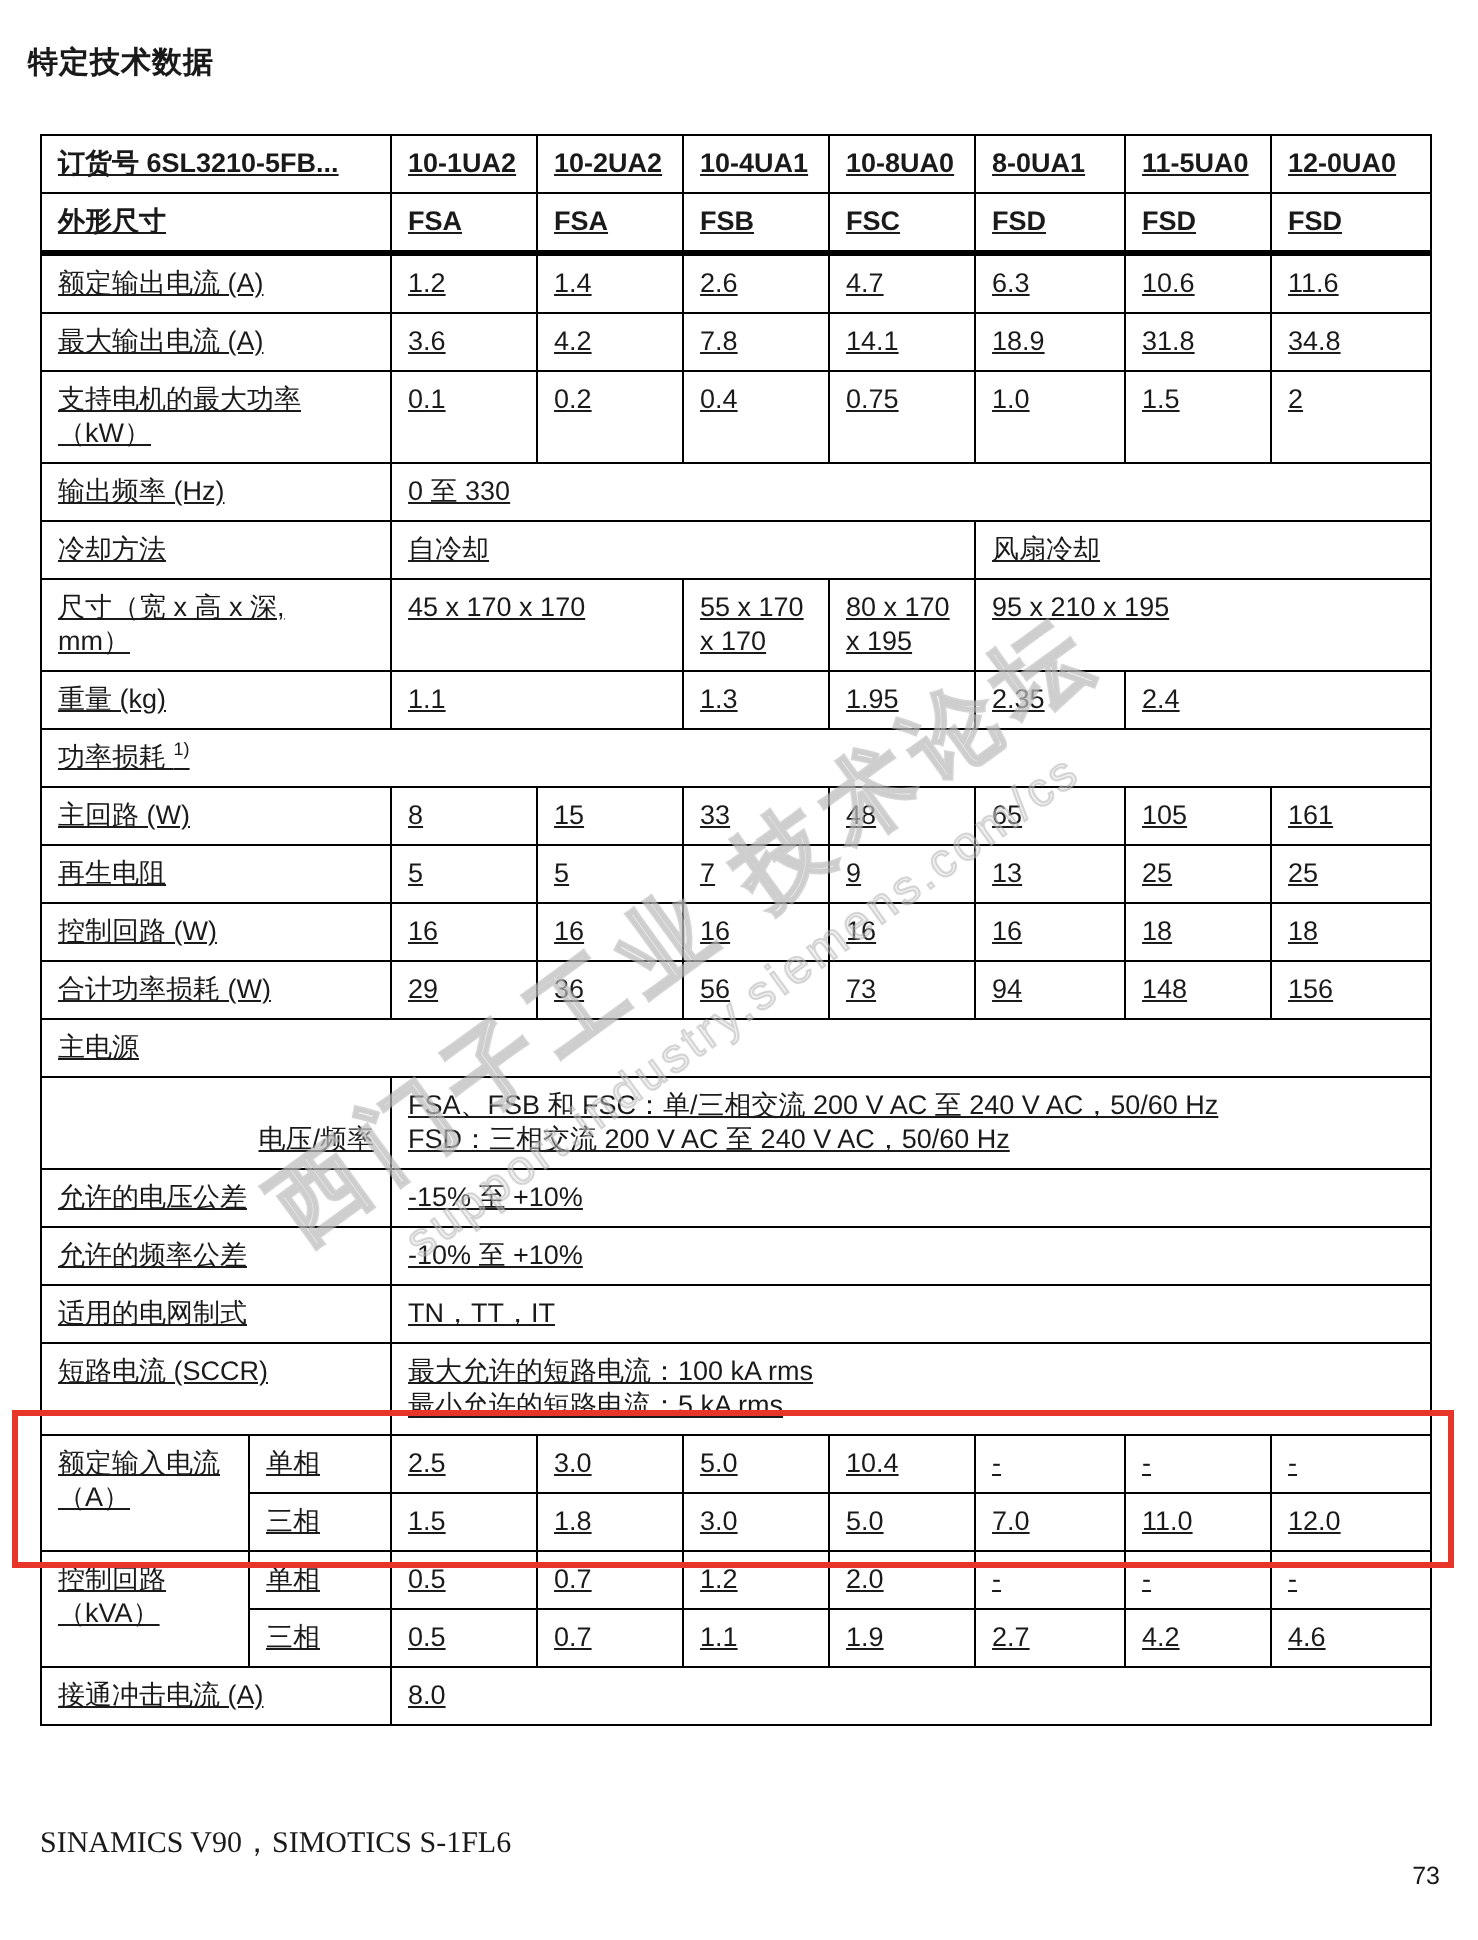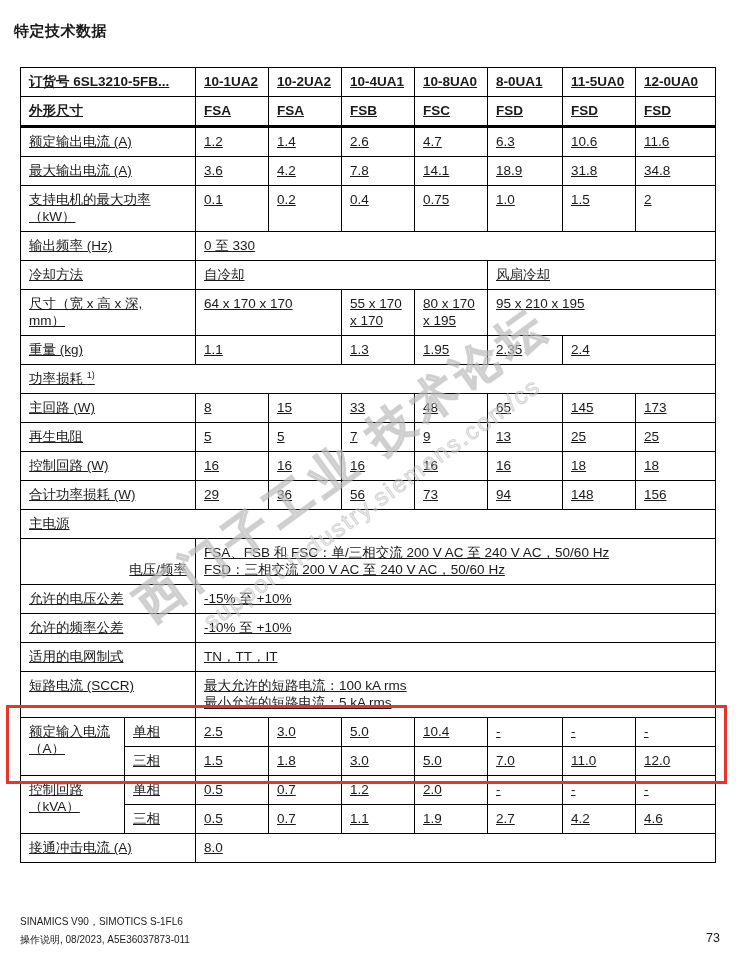--- a/index.html
+++ b/index.html
@@ -46,21 +46,21 @@
     white-space:nowrap;
   }
   .watermark .wm-url{
     font-size:24px;letter-spacing:2px;margin-top:4px;
     color:rgba(215,215,215,0.40);
     -webkit-text-stroke:1px rgba(178,178,178,0.5);
     white-space:nowrap;
   }
   .footer{
     position:absolute;left:20px;top:913px;
-    font-size:10px;line-height:18px;color:#1a1a1a;
+    font-size:15px;line-height:18px;color:#1a1a1a;font-family:Liberation Serif, serif;
   }
   .page-number{
     position:absolute;right:19px;top:931px;
     font-size:12.5px;
   }
 </style>
 </head>
 <body>
 
 <div class="page-title">特定技术数据</div>
@@ -143,21 +143,21 @@
       <tr>
         <td colspan="2">冷却方法</td>
         <td colspan="4">自冷却</td>
         <td colspan="3">风扇冷却</td>
       </tr>
       <tr>
         <td colspan="2">
           <div>尺寸（宽 x 高 x 深,</div>
           <div>mm）</div>
         </td>
-        <td colspan="2">64 x 170 x 170</td>
+        <td colspan="2">45 x 170 x 170</td>
         <td>55 x 170 x 170</td>
         <td>80 x 170 x 195</td>
         <td colspan="3">95 x 210 x 195</td>
       </tr>
       <tr>
         <td colspan="2">重量 (kg)</td>
         <td colspan="2">1.1</td>
         <td>1.3</td>
         <td>1.95</td>
         <td>2.35</td>
@@ -166,22 +166,22 @@
       <tr>
         <td colspan="9">功率损耗 <sup>1)</sup></td>
       </tr>
       <tr>
         <td colspan="2">主回路 (W)</td>
         <td>8</td>
         <td>15</td>
         <td>33</td>
         <td>48</td>
         <td>65</td>
-        <td>145</td>
-        <td>173</td>
+        <td>105</td>
+        <td>161</td>
       </tr>
       <tr>
         <td colspan="2">再生电阻</td>
         <td>5</td>
         <td>5</td>
         <td>7</td>
         <td>9</td>
         <td>13</td>
         <td>25</td>
         <td>25</td>
@@ -287,15 +287,14 @@
         <td colspan="2">接通冲击电流 (A)</td>
         <td colspan="7">8.0</td>
       </tr>
     </tbody>
 </table>
 
 <div class="highlight-box" style="top: 704.5px; height: 73px; border-color: rgb(232, 53, 42);"></div>
 
 <div class="footer">
   <div>SINAMICS V90，SIMOTICS S-1FL6</div>
-  <div>操作说明, 08/2023, A5E36037873-011</div>
 </div>
 <div class="page-number">73</div>
 
 </body></html>

